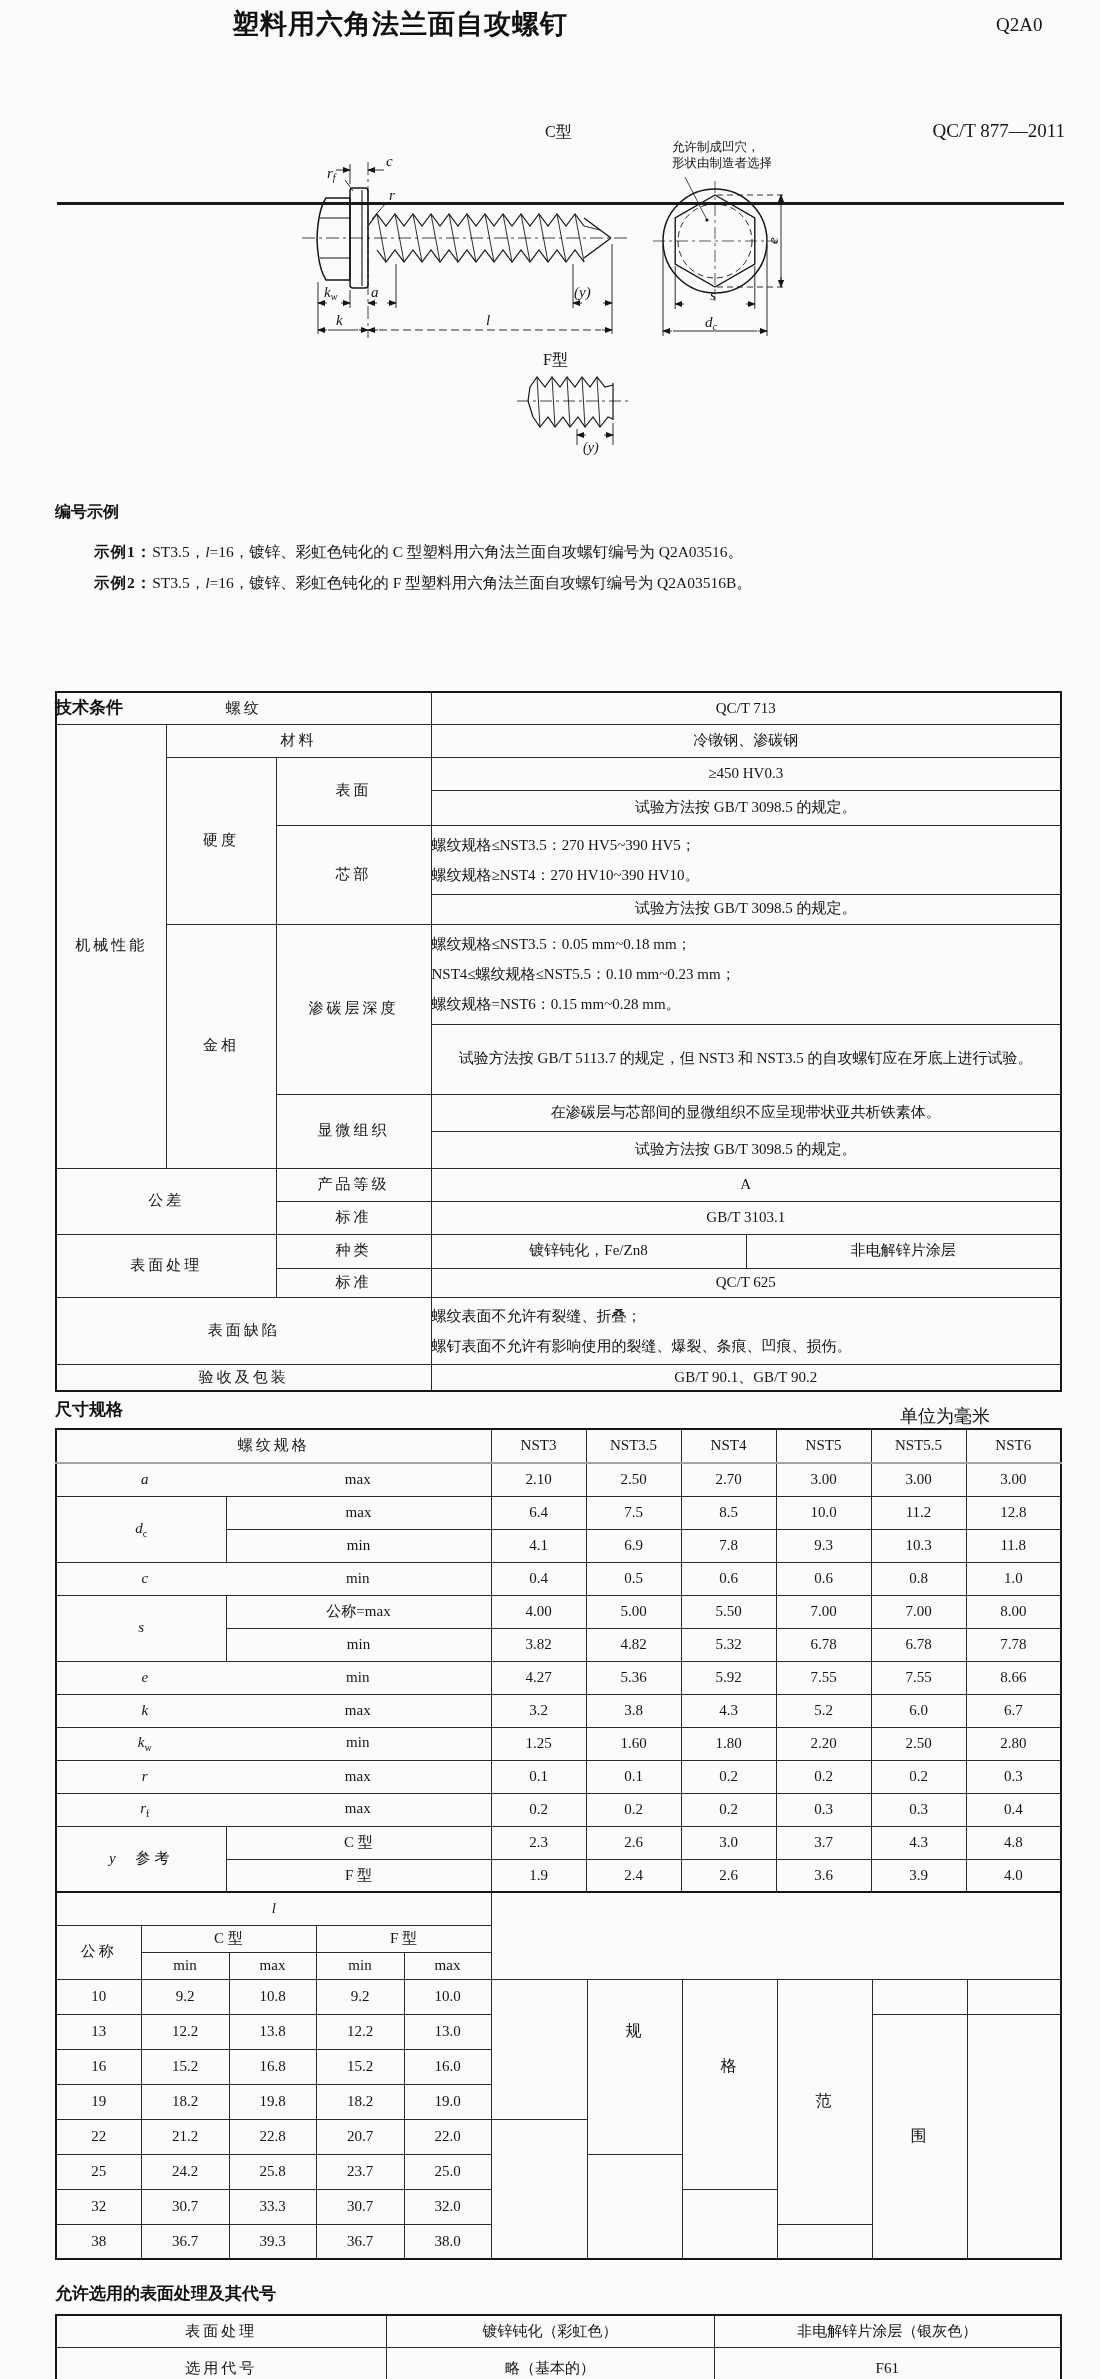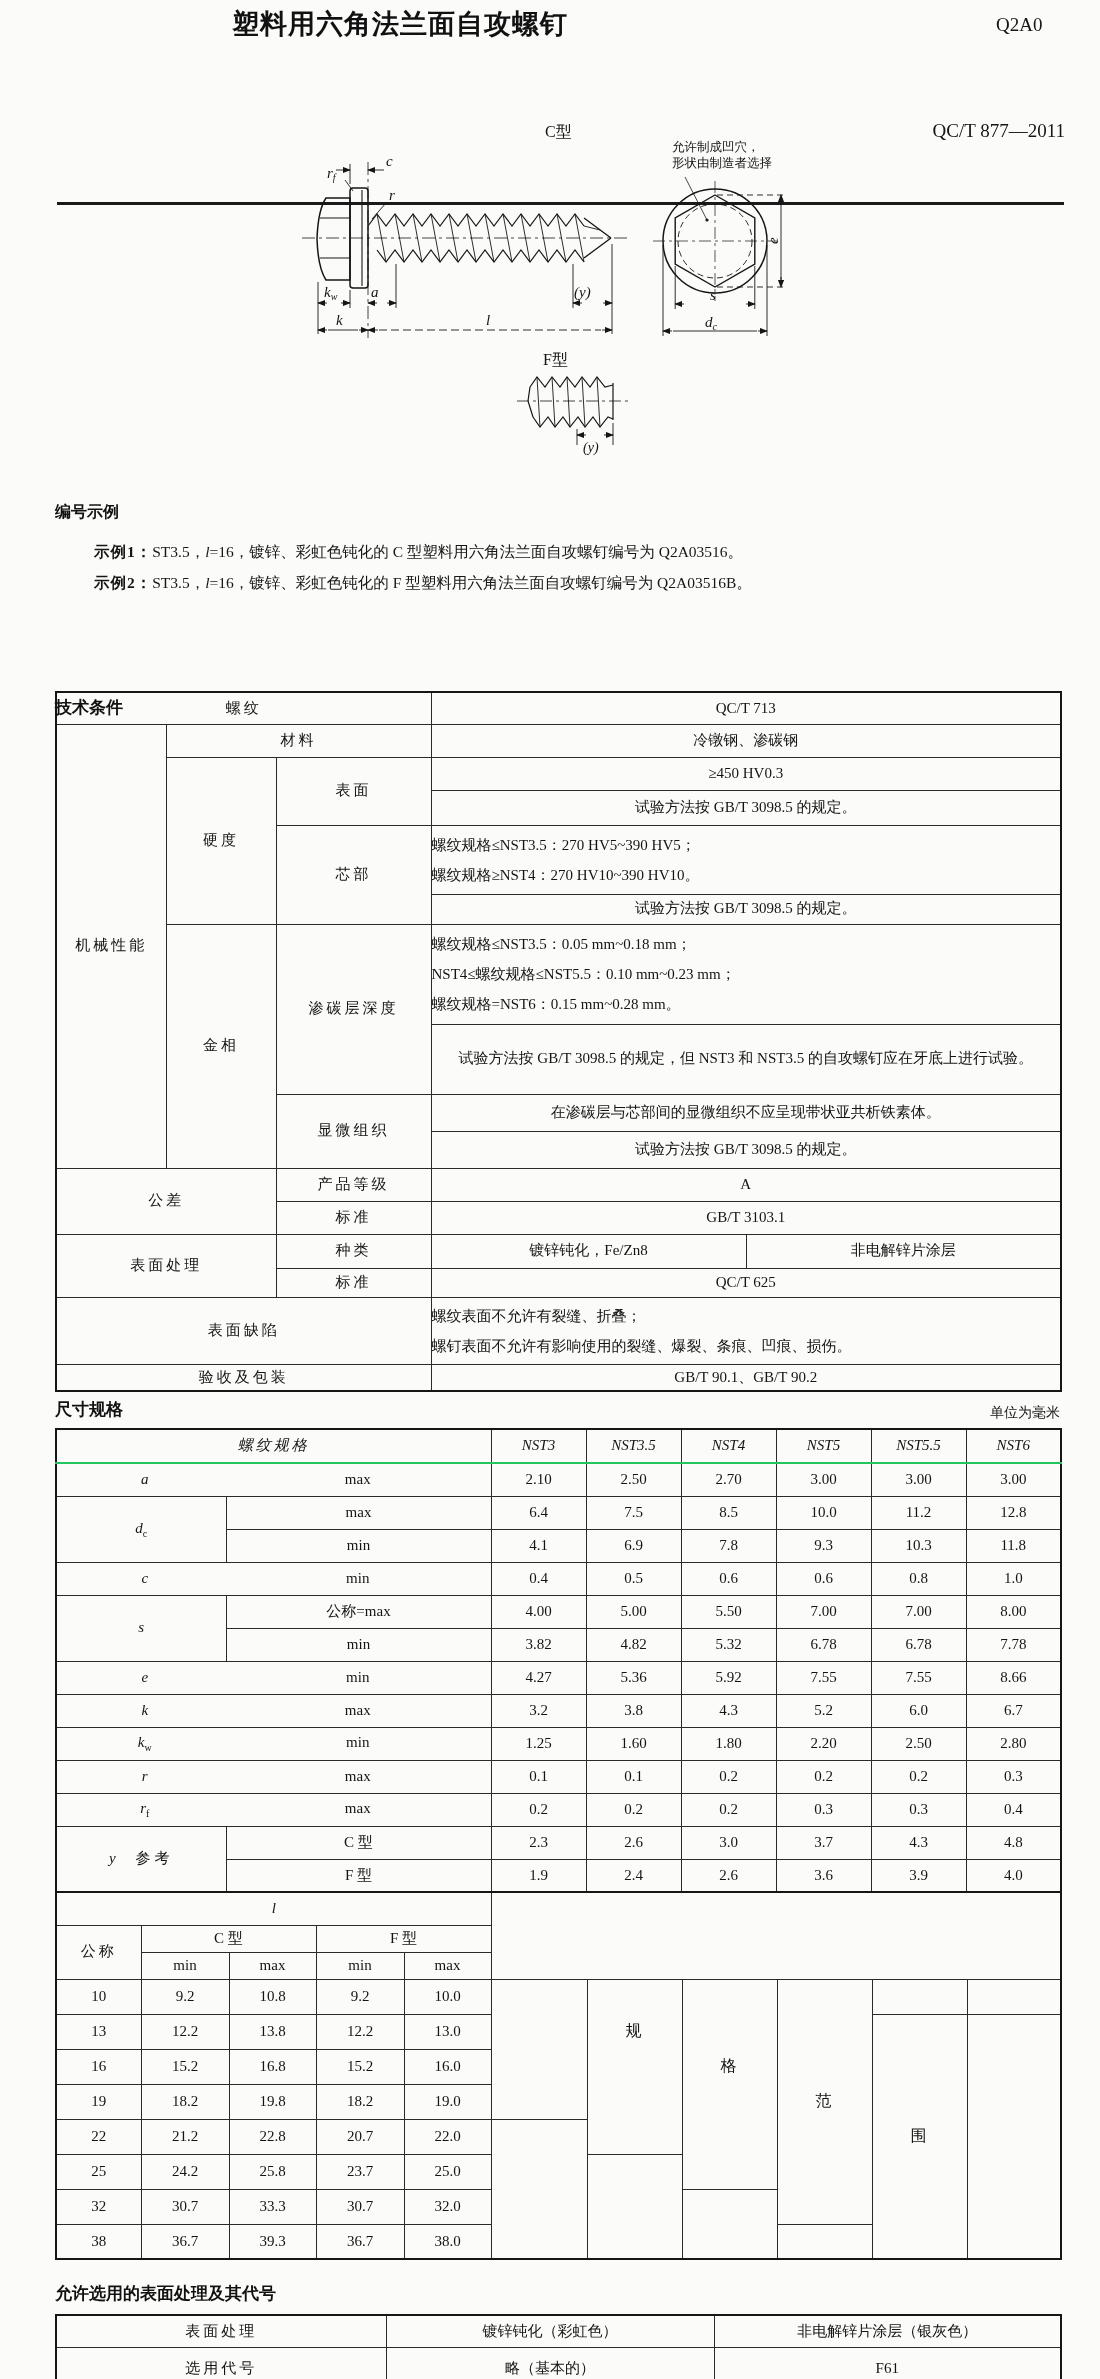--- a/index.html
+++ b/index.html
@@ -9,21 +9,21 @@
   .hzh{font-family:"Liberation Sans","DejaVu Sans",sans-serif;font-weight:bold;color:#111;}
   
   table.t{border-collapse:collapse;table-layout:fixed;position:absolute;background:transparent;}
   table.t{border:2px solid #161616;}
   table.t td{border:1px solid #2a2a2a;padding:0;text-align:center;vertical-align:middle;
              font:15px/1.3 "Liberation Serif","DejaVu Serif",serif;color:#141414;overflow:hidden;}
   td.zh{letter-spacing:3px;margin-top:26px;}
   td.lt{text-align:left;padding:1px 9px;}
   td.lt div{line-height:30px;text-align:left;}
   td.wrap{line-height:32px;}
-  tr.hd td{border-bottom:2px solid #22c55e;font-style:italic;}
+  tr.hd td{border-bottom:2px solid #a3a3a3;}
   .sym{font-style:italic;font-family:"Liberation Serif","DejaVu Serif",serif;}
   sub{font-size:10px;}
   .ss{display:inline-block;width:168px;text-align:center;}
   .qq{display:inline-block;width:258px;text-align:center;}
   .ynote{letter-spacing:4px;margin-left:20px;}
   
   td.rc{padding:0;vertical-align:top;}
   .range{position:relative;width:568px;height:365px;}
   .range .hl{position:absolute;border-top:1px solid #2a2a2a;height:0;}
   .range .vl{position:absolute;border-left:1px solid #2a2a2a;width:0;top:86px;bottom:0;}
@@ -236,21 +236,21 @@
   <tr style="height:100px">
     <td rowspan="4" class="zh">金相</td>
     <td rowspan="2" class="zh">渗碳层深度</td>
     <td colspan="2" class="lt">
       <div>螺纹规格≤NST3.5：0.05 mm~0.18 mm；</div>
           <div>NST4≤螺纹规格≤NST5.5：0.10 mm~0.23 mm；</div>
           <div>螺纹规格=NST6：0.15 mm~0.28 mm。</div>
     </td>
   </tr>
   <tr style="height:70px">
-    <td colspan="2" class="lt wrap">试验方法按 GB/T 3098.5 的规定，但 NST3 和 NST3.5 的自攻螺钉应在牙底上进行试验。</td>
+    <td colspan="2" class="lt wrap">试验方法按 GB/T 5113.7 的规定，但 NST3 和 NST3.5 的自攻螺钉应在牙底上进行试验。</td>
   </tr>
   <tr style="height:37px">
     <td rowspan="2" class="zh">显微组织</td>
     <td colspan="2" class="lt">在渗碳层与芯部间的显微组织不应呈现带状亚共析铁素体。</td>
   </tr>
   <tr style="height:37px">
     <td colspan="2" class="lt">试验方法按 GB/T 3098.5 的规定。</td>
   </tr>
   <tr style="height:33px">
     <td colspan="2" rowspan="2" class="zh">公差</td>
@@ -279,21 +279,21 @@
     </td>
   </tr>
   <tr style="height:27px">
     <td colspan="3" class="zh">验收及包装</td>
     <td colspan="2">GB/T 90.1、GB/T 90.2</td>
   </tr>
 </tbody>
   </table>
 
 <div class="abs hzh" style="left:55px;top:1398px;font-size:17px;">尺寸规格</div>
-<div class="abs" style="left:900px;top:1404px;width:160px;text-align:right;font-size:14px;">单位为毫米</div>
+<div class="abs" style="left:900px;top:1404px;width:160px;font-size:18px;">单位为毫米</div>
 
 <table class="t" style="left:55px;top:1428px;width:1005px;">
   <colgroup>
       <col style="width:170px">
       <col style="width:265px">
       <col style="width:95px">
       <col style="width:95px">
       <col style="width:95px">
       <col style="width:95px">
       <col style="width:95px">

